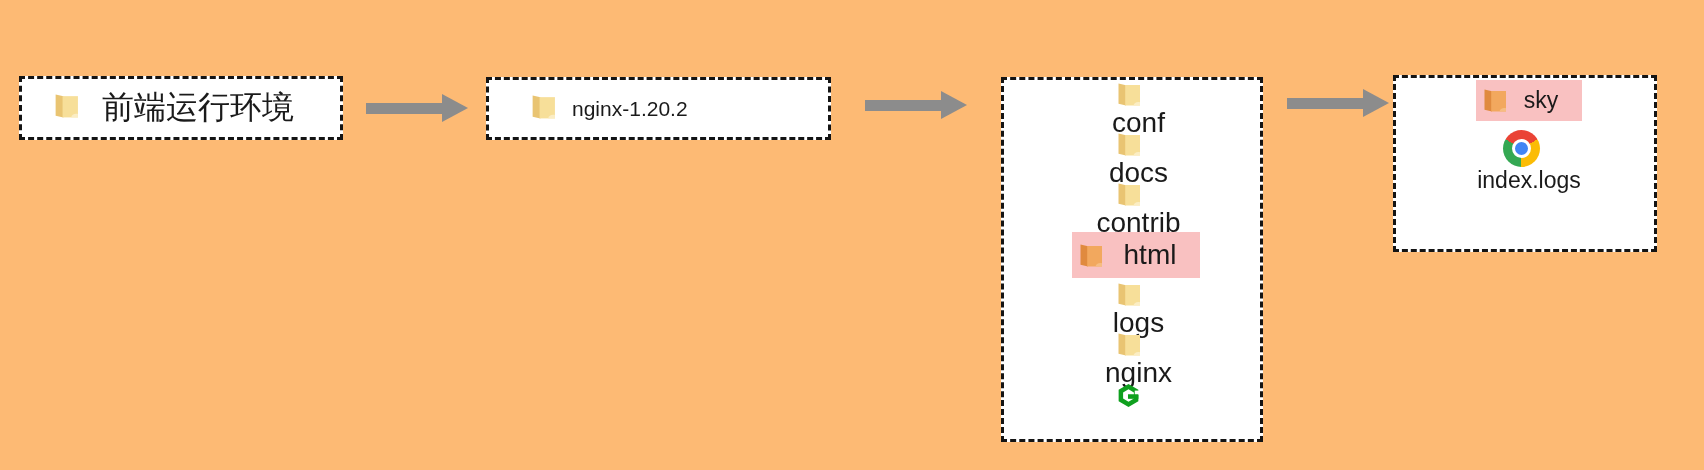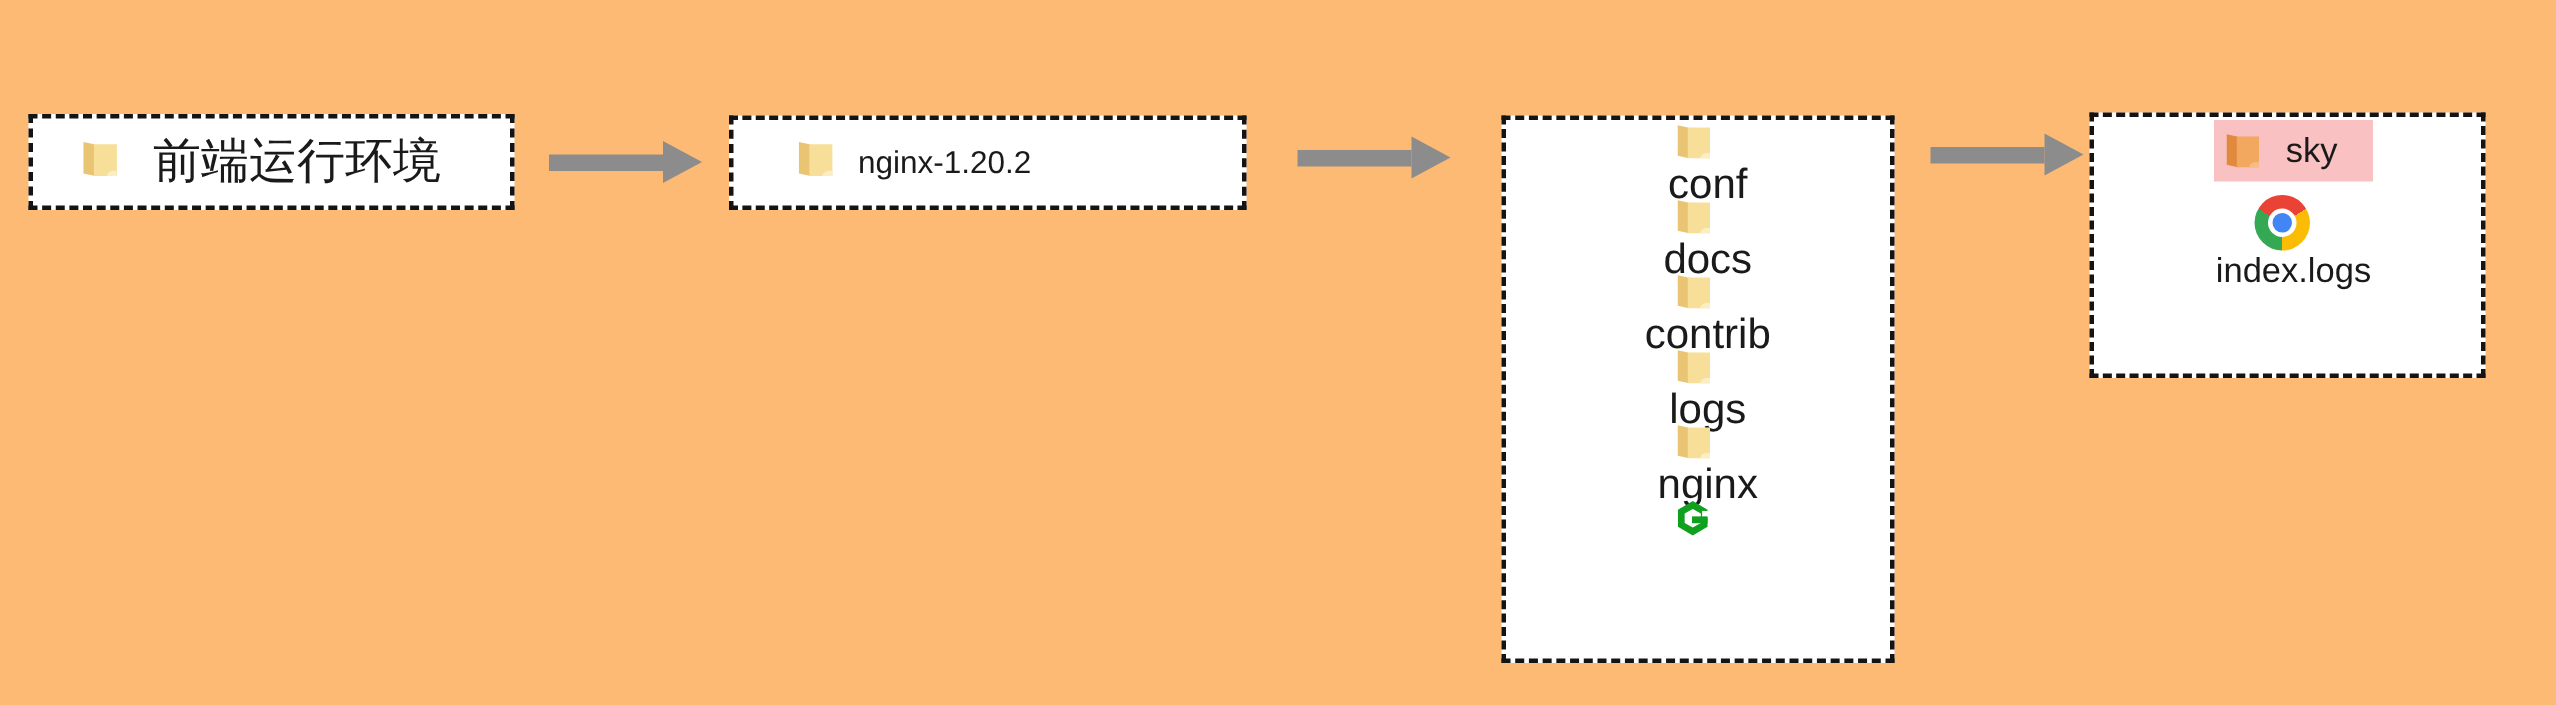--- a/index.html
+++ b/index.html
@@ -114,20 +114,32 @@
       <span class="ic">
         <svg viewBox="0 0 27 25" width="27" height="25">
           <path class="f-back" d="M3.5 1.5 L11 3.2 L11 23.5 L3.5 21.8 Z"></path>
           <path class="f-front" d="M10.2 3 L25 3 L25 23.5 L10.2 23.5 Z"></path>
           <path class="f-notch" d="M18.5 23.5 C19 20.8 21.5 19.6 25 20.2 L25 23.5 Z"></path>
         </svg>
       </span>
       <span>contrib</span>
     </div>
 
+    <div class="row" style="padding-left:8px;">
+      <span class="hl">
+        <span class="ic hl-folder">
+          <svg viewBox="0 0 27 25" width="27" height="25">
+            <path class="f-back" d="M3.5 1.5 L11 3.2 L11 23.5 L3.5 21.8 Z"></path>
+            <path class="f-front" d="M10.2 3 L25 3 L25 23.5 L10.2 23.5 Z"></path>
+            <path class="f-notch" d="M18.5 23.5 C19 20.8 21.5 19.6 25 20.2 L25 23.5 Z"></path>
+          </svg>
+        </span>
+        <span>html</span>
+      </span>
+    </div>
 
     <div class="row">
       <span class="ic">
         <svg viewBox="0 0 27 25" width="27" height="25">
           <path class="f-back" d="M3.5 1.5 L11 3.2 L11 23.5 L3.5 21.8 Z"></path>
           <path class="f-front" d="M10.2 3 L25 3 L25 23.5 L10.2 23.5 Z"></path>
           <path class="f-notch" d="M18.5 23.5 C19 20.8 21.5 19.6 25 20.2 L25 23.5 Z"></path>
         </svg>
       </span>
       <span>logs</span>

